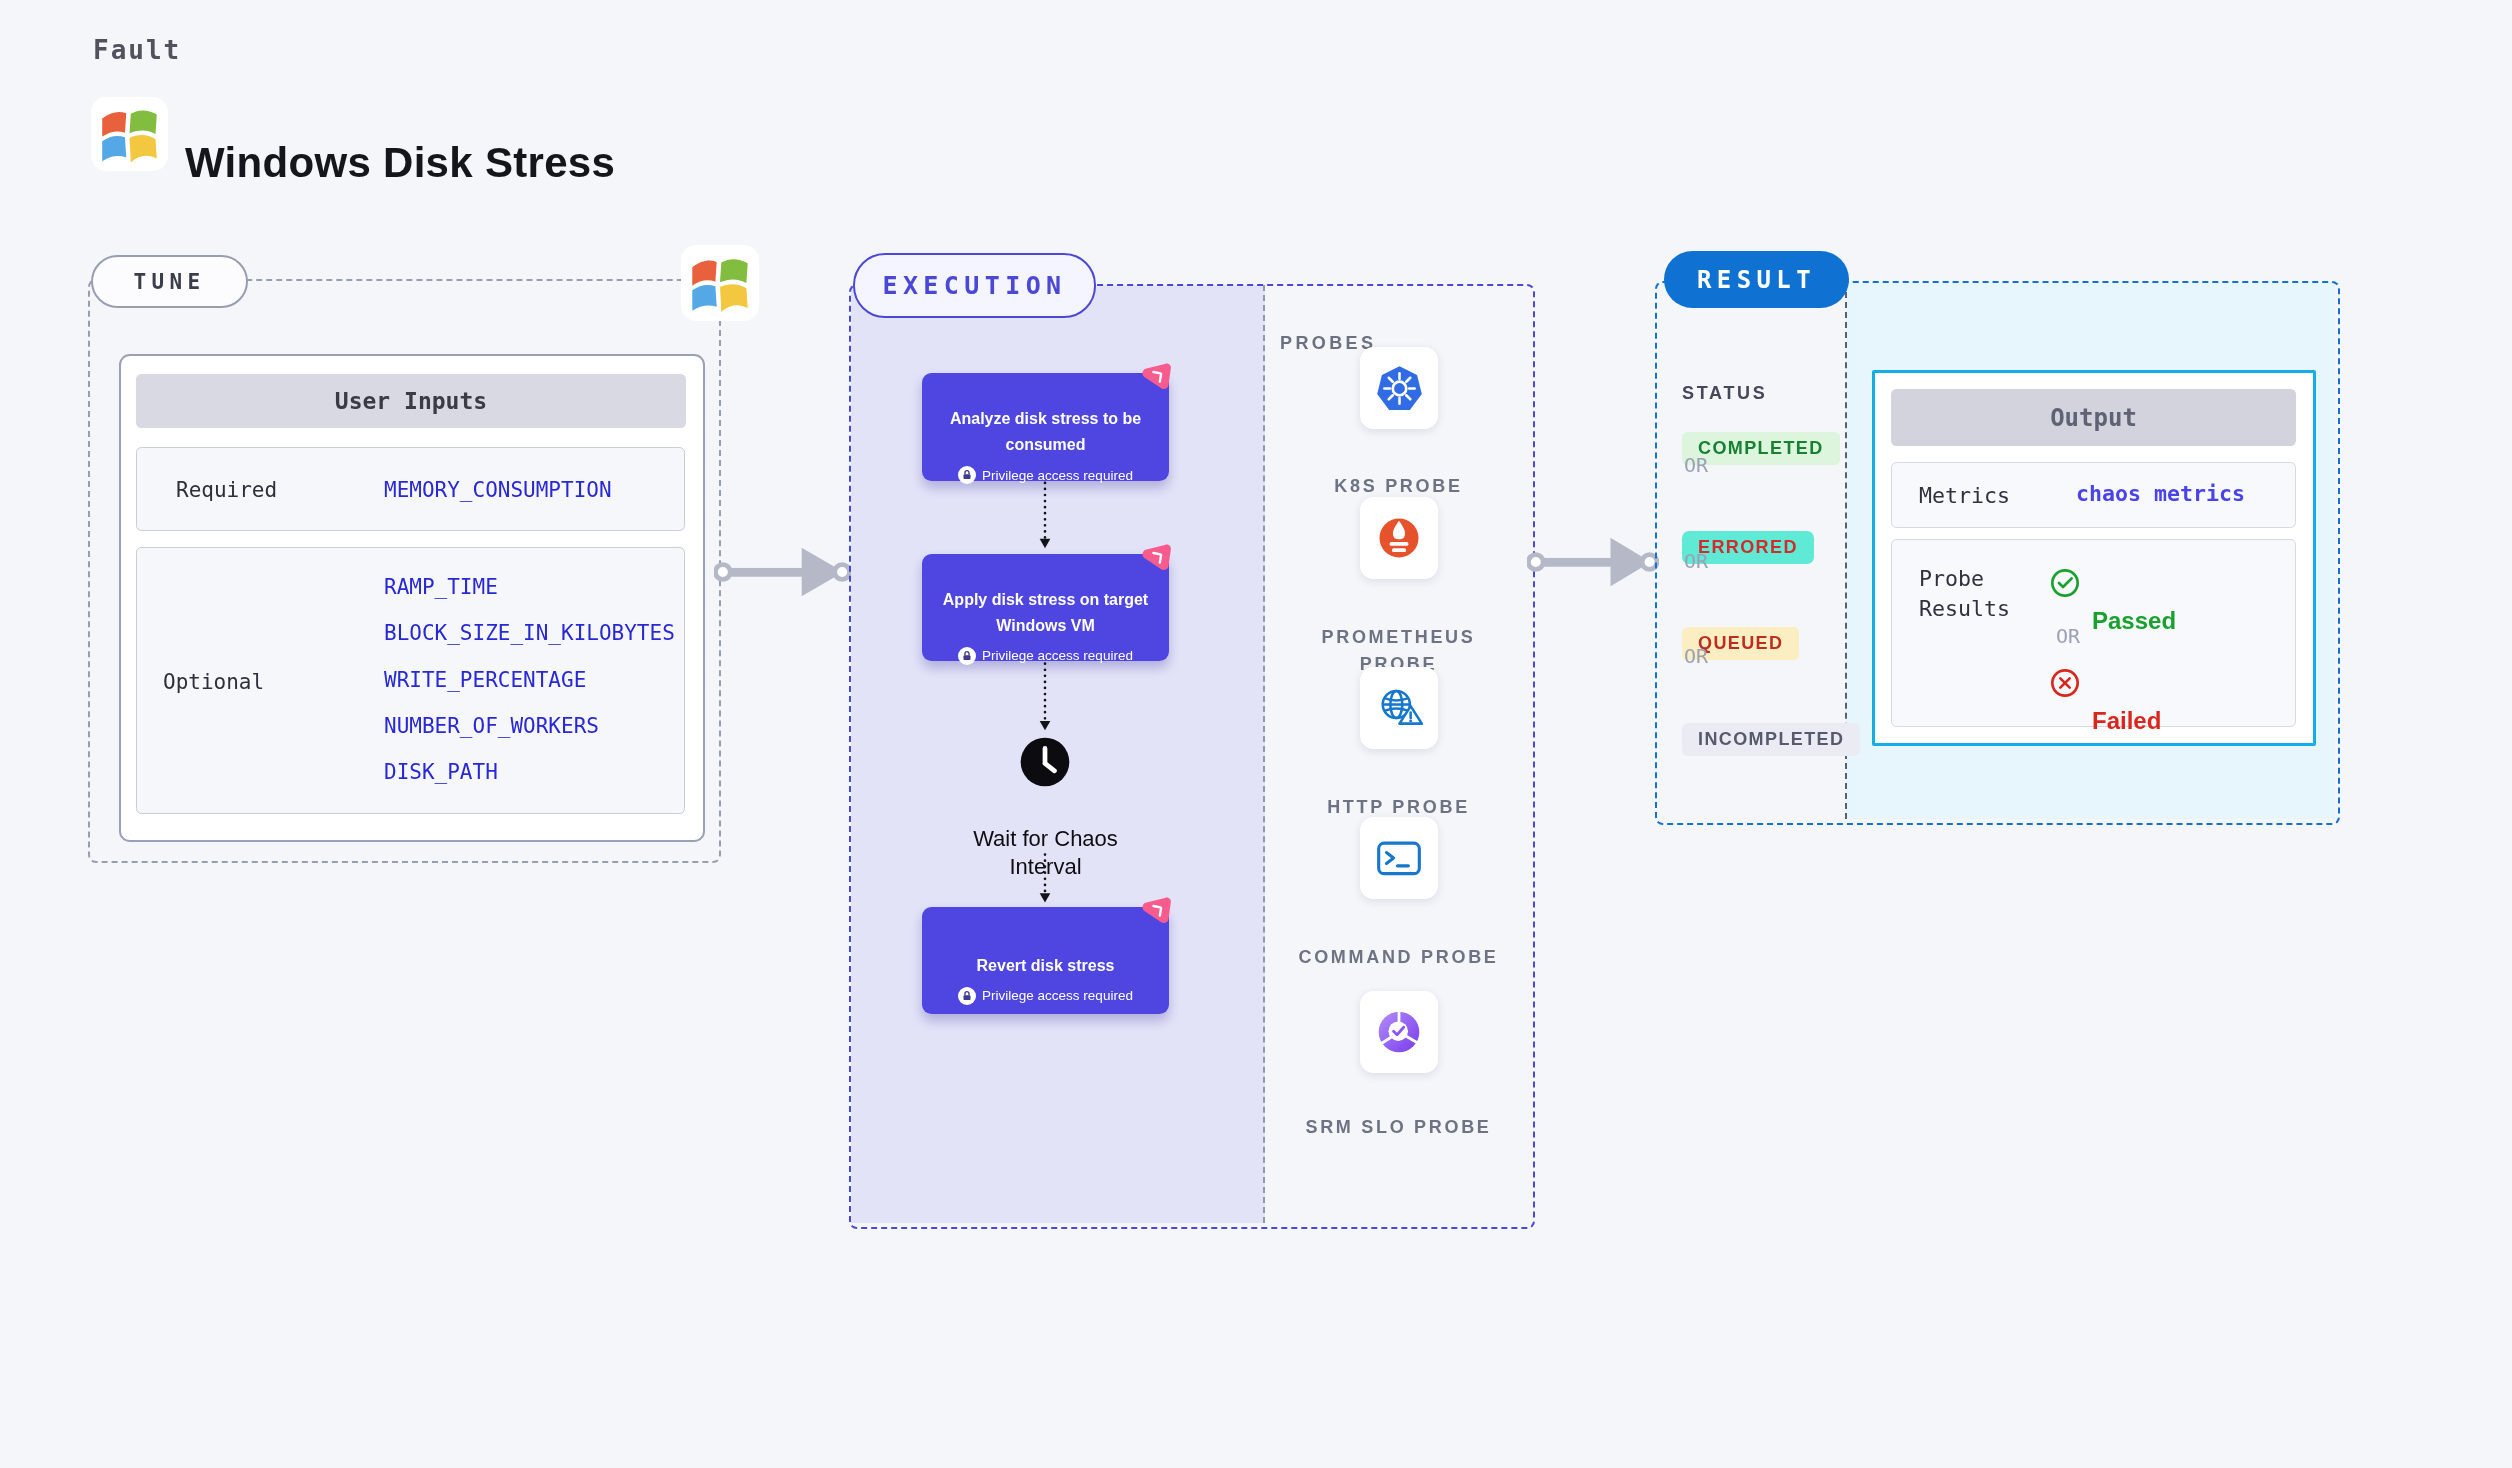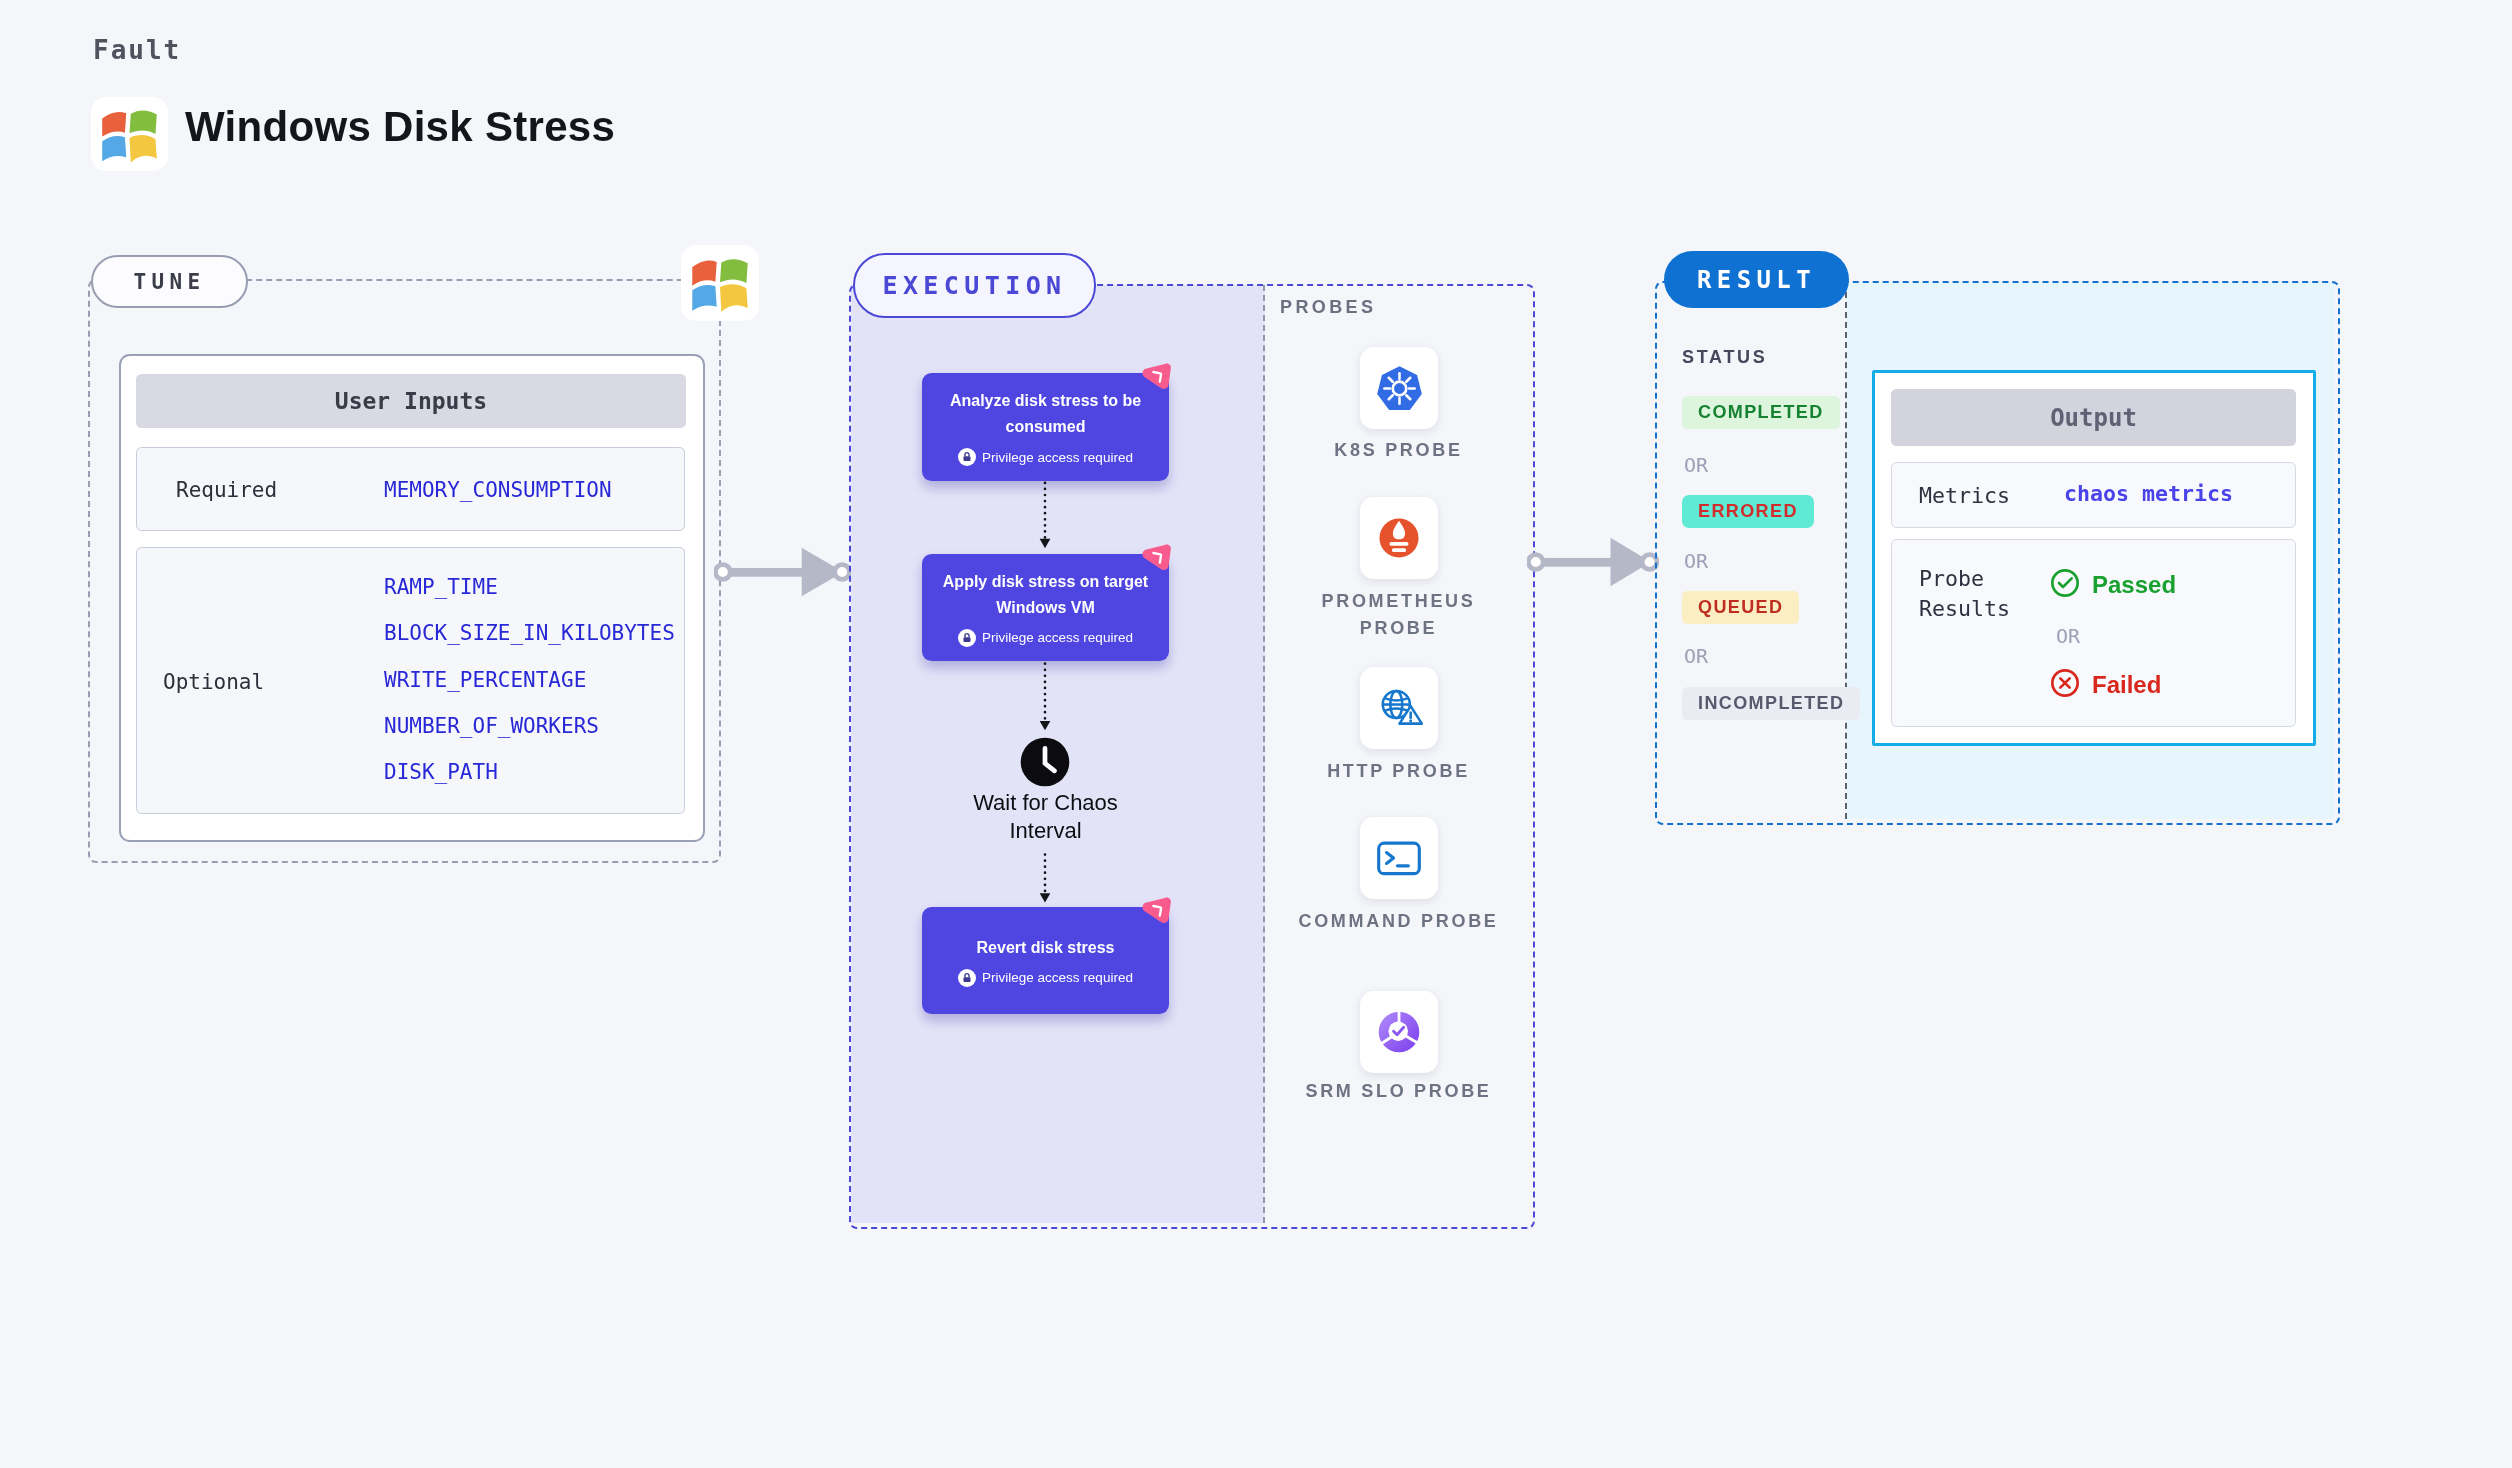--- a/index.html
+++ b/index.html
@@ -1,20 +1,20 @@
 <!DOCTYPE html>
 <html style="font-size:10.8px"><head>
 <meta charset="utf-8">
 <style>
   html,body{margin:0;padding:0;background:#f5f6fa;}
   #canvas{position:relative;width:2512px;height:1468px;background:#f5f6fa;overflow:hidden;
           font-family:"Liberation Sans",sans-serif;}
   .abs{position:absolute;}
   .mono{font-family:"DejaVu Sans Mono",monospace;}
-  .sans{font-family:"Liberation Sans",sans-serif;}
+  .sans{font-family:"Liberation Sans",sans-serif;margin-top:36px;}
 
   
   .eyebrow{left:93px;top:35px;font-size:26px;letter-spacing:2px;color:#50525e;font-weight:bold;}
   .logo-tile{background:#ffffff;border-radius:15px;display:flex;align-items:center;justify-content:center;}
   .page-title{left:185px;top:103px;font-size:42px;font-weight:bold;color:#14161b;letter-spacing:0.3px;}
 
   
   .dashed-rect{border:2px dashed #999db1;border-radius:8px;}
   .pill{display:flex;align-items:center;justify-content:center;border-radius:32px;
         font-family:"DejaVu Sans Mono",monospace;font-weight:bold;}
@@ -65,21 +65,21 @@
   .st-error{background:#5eead4;color:#d22b2b;border-radius:7px;}
   .st-warning{background:#fbeec2;color:#bf2d21;}
   .st-neutral{background:#ebecf3;color:#575a6c;}
   .or-text{font-size:20px;color:#9ba0b6;font-family:"DejaVu Sans Mono",monospace;}
 
   .output-card{left:1872px;top:370px;width:438px;height:370px;background:#ffffff;border:3.4px solid #15ade8;border-radius:2px;}
   .output-header{left:16px;top:16px;width:405px;height:57px;background:#d2d3dc;border-radius:5.4px;
                  display:flex;align-items:center;justify-content:center;font-size:24px;font-weight:bold;color:#5f6274;}
   .output-row{left:16px;width:403px;background:#f8f9fc;border:1.4px solid #d6d9e4;border-radius:5.4px;}
   .out-label{font-size:21.6px;color:#2f3140;line-height:30px;}
-  .metrics-value{font-size:21.6px;font-weight:bold;color:#4a42ea;}
+  .metrics-value{font-size:21.6px;font-weight:bold;color:#4a42ea;margin-left:12px;}
   .passed-text{font-size:24px;font-weight:bold;color:#18a12e;}
   .failed-text{font-size:24px;font-weight:bold;color:#d9271d;}
 </style>
 </head>
 <body>
 
 <svg width="0" height="0" style="position:absolute">
   <defs>
     <g id="win-flag">
       <path fill="#e8603c" d="M8,22 C22,12 33,10 45,14 L43,44 C31,40 20,42 8,50 Z"></path>

